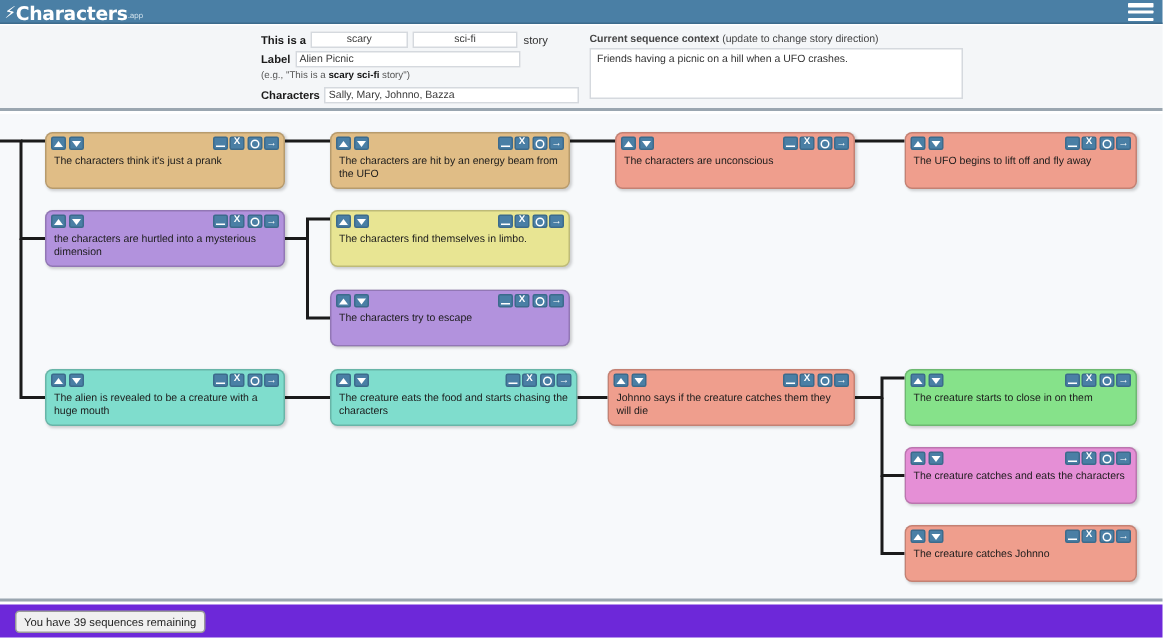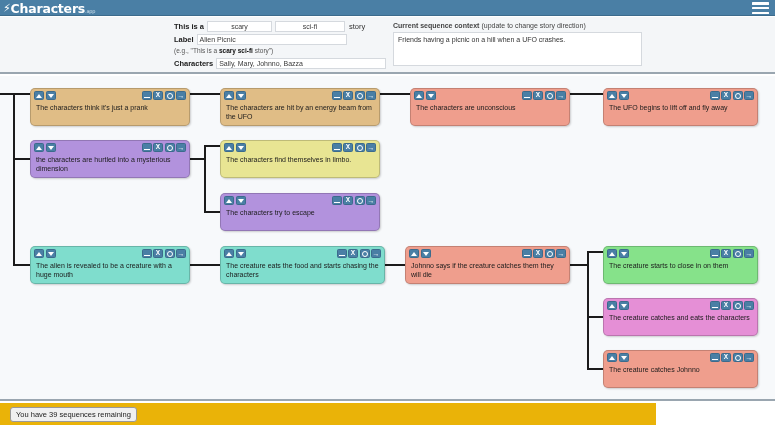--- a/index.html
+++ b/index.html
@@ -139,22 +139,22 @@
   }
   .ic-arrow { font-size:7px; line-height:1; }
   .card-text {
     font-size: 7px; color: #1b1b1b; line-height: 1.3;
     padding: 1px 5px 4px 5px;
   }
 
   
   .footer {
     position: absolute; left: 0; top: 403px;
-    width: 656px; height: 22px;
-    background: #eab308;
+    width: 775px; height: 22px;
+    background: #6d28d9;
   }
   .pill {
     position: absolute; left: 10px; top: 4px;
     border: 1px solid #999; border-radius: 3px;
     background: #f0f0f0;
     font-size: 7.5px; color: #222;
     padding: 2px 5px;
   }
 </style>
 </head>

